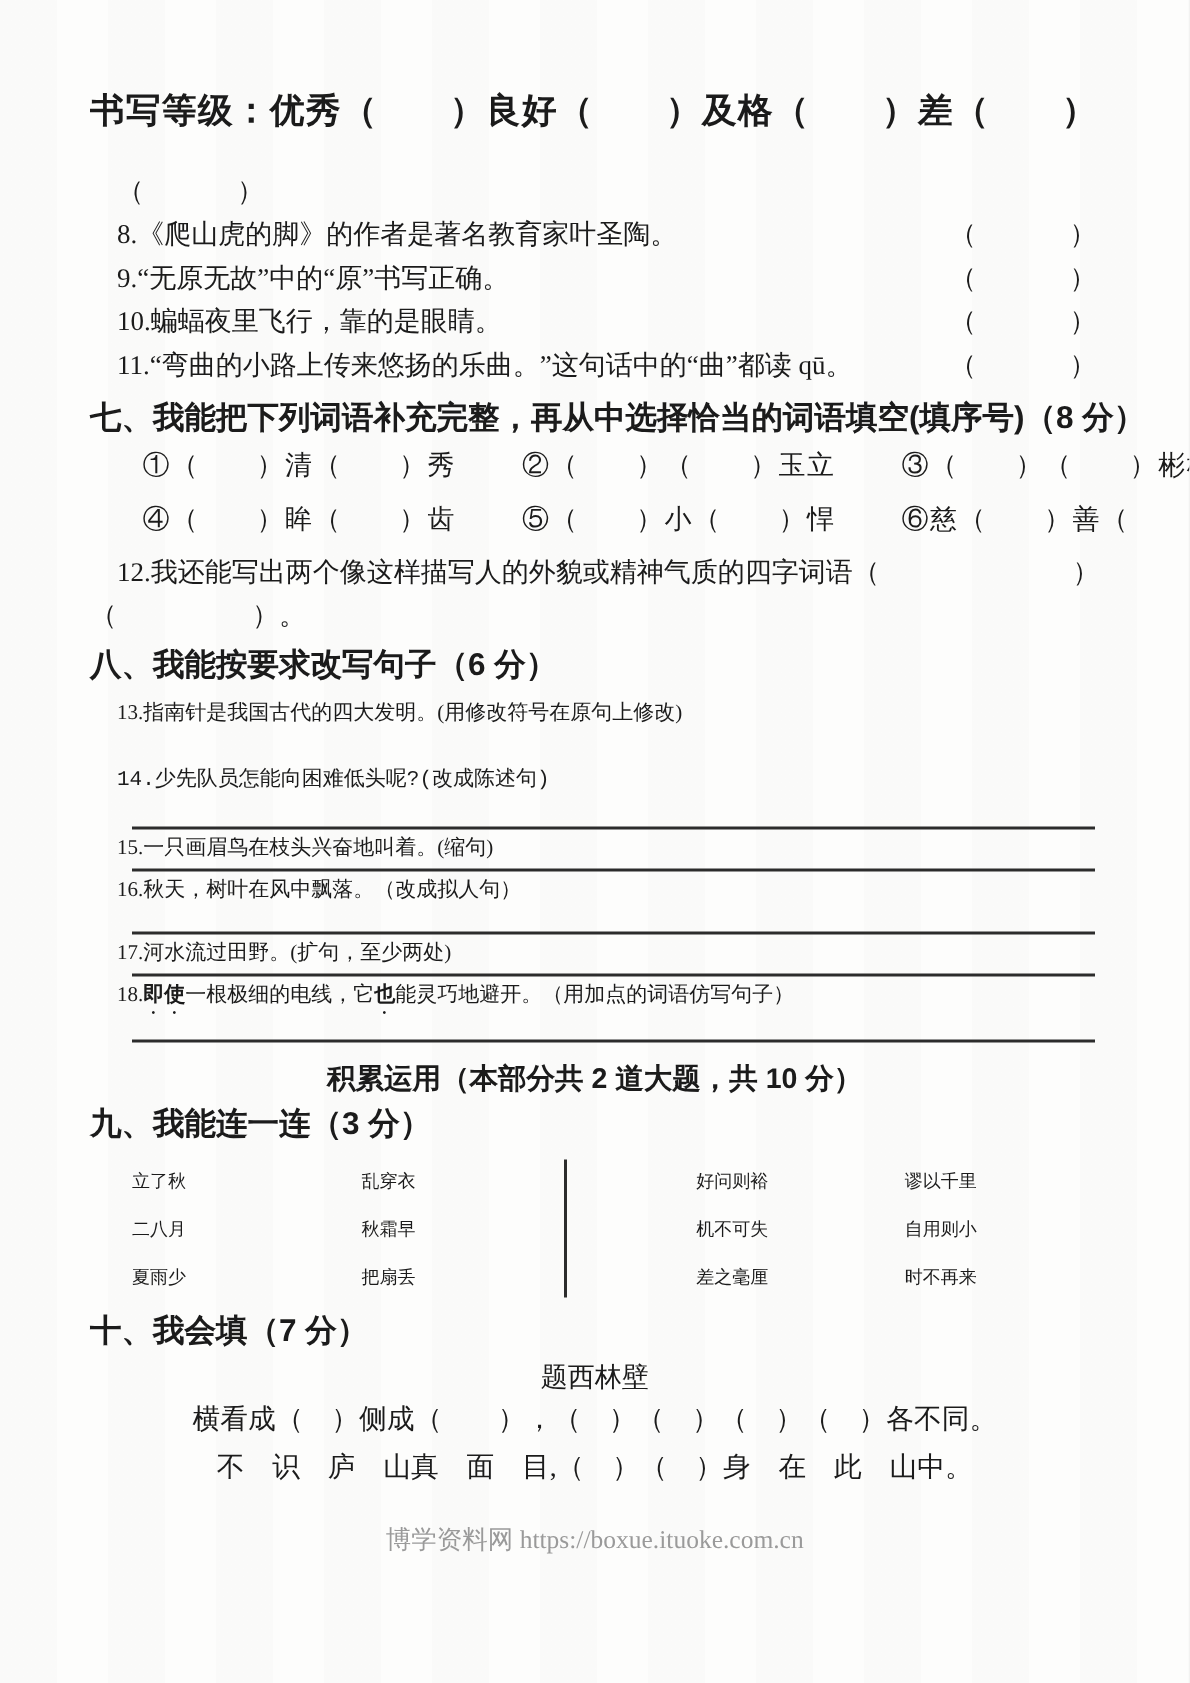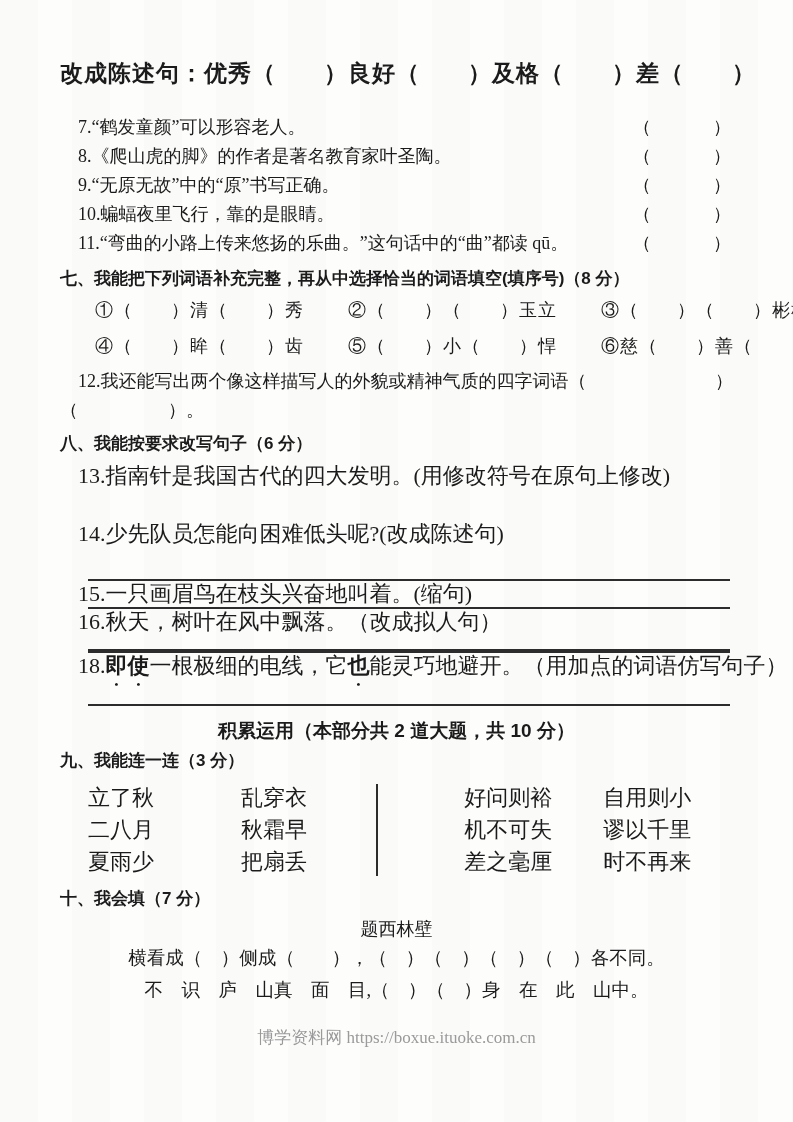--- a/index.html
+++ b/index.html
@@ -41,41 +41,41 @@
     font-size: 18px;
     line-height: 29px;
     padding-left: 18px;
   }
   .judge-text { flex: 1; white-space: nowrap; }
   .judge-blank { white-space: nowrap; letter-spacing: 2px; }
 
   .sec-title {
     font-family: "Liberation Sans", sans-serif;
     font-weight: bold;
-    font-size: 17px;
+    font-size: 21px;
     line-height: 26px;
     margin-top: 8px;
     white-space: nowrap;
   }
 
   .fill-row {
     display: flex;
     font-size: 18px;
     line-height: 36px;
     padding-left: 35px;
     gap: 44px;
     white-space: nowrap;
   }
   .fill-cell { letter-spacing: 1px; }
 
   .item12-row { display: flex; font-size: 18px; line-height: 29px; padding-left: 18px; margin-top: 3px; }
   .item12-text { flex: 1; }
   .item12-line2 { font-size: 18px; line-height: 29px; }
 
-  .sent-item { font-size: 22px; line-height: 26px; padding-left: 18px; white-space: nowrap; }
+  .sent-item { font-size: 14px; line-height: 26px; padding-left: 18px; white-space: nowrap; }
   .rule-line {
     border: 0;
     border-top: 2px solid #2c2c2c;
     margin-left: 28px;
     width: 642px;
     height: 0;
   }
   .emph {
     -webkit-text-emphasis: filled dot;
     -webkit-text-emphasis-position: under right;
@@ -90,21 +90,21 @@
     font-size: 19px;
     text-align: center;
     line-height: 26px;
   }
 
   .match-wrap {
     display: flex;
     align-items: stretch;
     margin-left: 28px;
     margin-top: 8px;
-    font-size: 22px;
+    font-size: 12px;
     line-height: 32px;
   }
   .match-col { display: flex; flex-direction: column; }
   .mc1 { width: 165px; }
   .mc2 { width: 146px; }
   .mc3 { width: 150px; padding-left: 50px; box-sizing: content-box; margin-left: 36px; }
   .mc4 { width: 140px; }
   .match-divider { width: 2px; background: #2c2c2c; margin: 2px 0; }
 
   .poem-title { font-size: 18px; text-align: center; line-height: 26px; }
@@ -116,34 +116,33 @@
     font-size: 17px;
     line-height: 24px;
   }
 
   .mt4  { margin-top: 4px; }
   .mt6  { margin-top: 6px; }
   .mt8  { margin-top: 8px; }
   .mt12 { margin-top: 12px; }
   .mt14 { margin-top: 14px; }
   .mt16 { }
-  .mt18 { margin-top: 32px; }
+  .mt18 { margin-top: 18px; font-family: Liberation Mono, monospace; }
   .mt20 { margin-top: 20px; }
 </style>
 </head>
 <body>
 
 <div class="sheet">
   <div class="content">
 
-    <div class="grade-line">改成陈述句：优秀（　　）良好（　　）及格（　　）差（　　）</div>
-
-    <div>
-      <div class="judge-row">
-        <span class="judge-text">7.“鹤发童颜”可以形容老人。</span>
+    <div class="grade-line">书写等级：优秀（　　）良好（　　）及格（　　）差（　　）</div>
+
+    <div>
+      <div class="judge-row">
         <span class="judge-blank">（　　　）</span>
       </div>
       <div class="judge-row">
         <span class="judge-text">8.《爬山虎的脚》的作者是著名教育家叶圣陶。</span>
         <span class="judge-blank">（　　　）</span>
       </div>
       <div class="judge-row">
         <span class="judge-text">9.“无原无故”中的“原”书写正确。</span>
         <span class="judge-blank">（　　　）</span>
       </div>
@@ -183,20 +182,21 @@
 
       <div class="sent-item mt18">14.少先队员怎能向困难低头呢?(改成陈述句)</div>
       <hr class="rule-line mt18">
 
       <div class="sent-item mt16">15.一只画眉鸟在枝头兴奋地叫着。(缩句)</div>
       <hr class="rule-line mt16">
 
       <div class="sent-item mt16">16.秋天，树叶在风中飘落。（改成拟人句）</div>
       <hr class="rule-line mt14">
 
+      <div class="sent-item mt16">17.河水流过田野。(扩句，至少两处)</div>
       <hr class="rule-line mt16">
 
       <div class="sent-item mt16">
         <span>18.</span><span class="emph">即使</span><span>一根极细的电线，它</span><span class="emph">也</span><span>能灵巧地避开。（用加点的词语仿写句子）</span>
       </div>
       <hr class="rule-line mt14">
     </div>
 
     <div class="center-bold mt12">积累运用（本部分共 2 道大题，共 10 分）</div>
 
@@ -213,22 +213,22 @@
           <span>秋霜早</span>
           <span>把扇丢</span>
         </div>
         <div class="match-divider"></div>
         <div class="match-col mc3">
           <span>好问则裕</span>
           <span>机不可失</span>
           <span>差之毫厘</span>
         </div>
         <div class="match-col mc4">
+          <span>谬以千里</span>
           <span>自用则小</span>
-          <span>谬以千里</span>
           <span>时不再来</span>
         </div>
       </div>
     </div>
 
     <div>
       <div class="sec-title mt8">十、我会填（7 分）</div>
       <div class="poem-title mt4">题西林壁</div>
       <div class="poem-line">横看成（　）侧成（　　），（　）（　）（　）（　）各不同。</div>
       <div class="poem-line">不　识　庐　山真　面　目,（　）（　）身　在　此　山中。</div>

